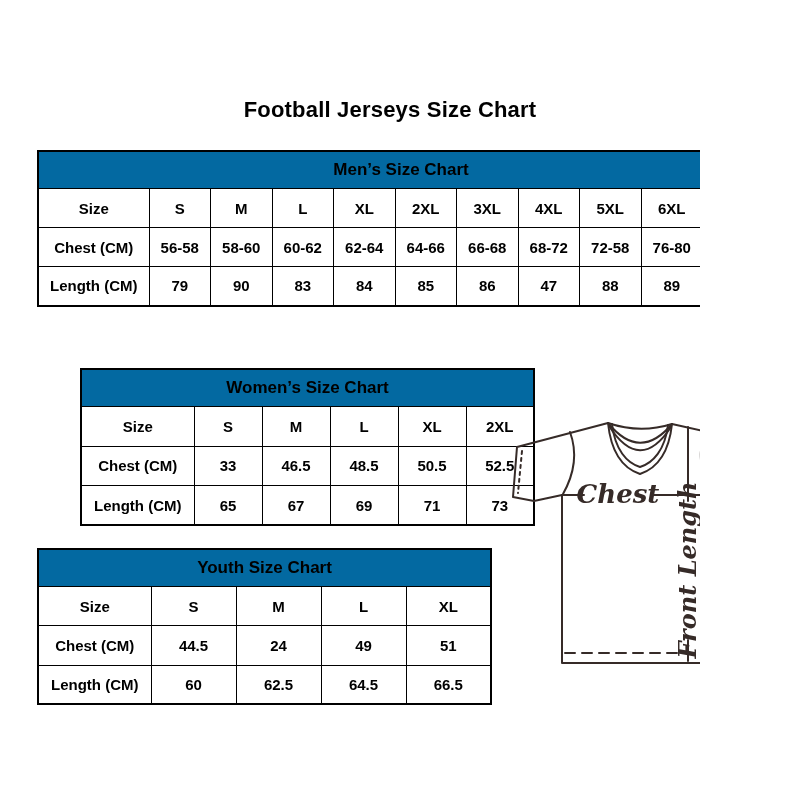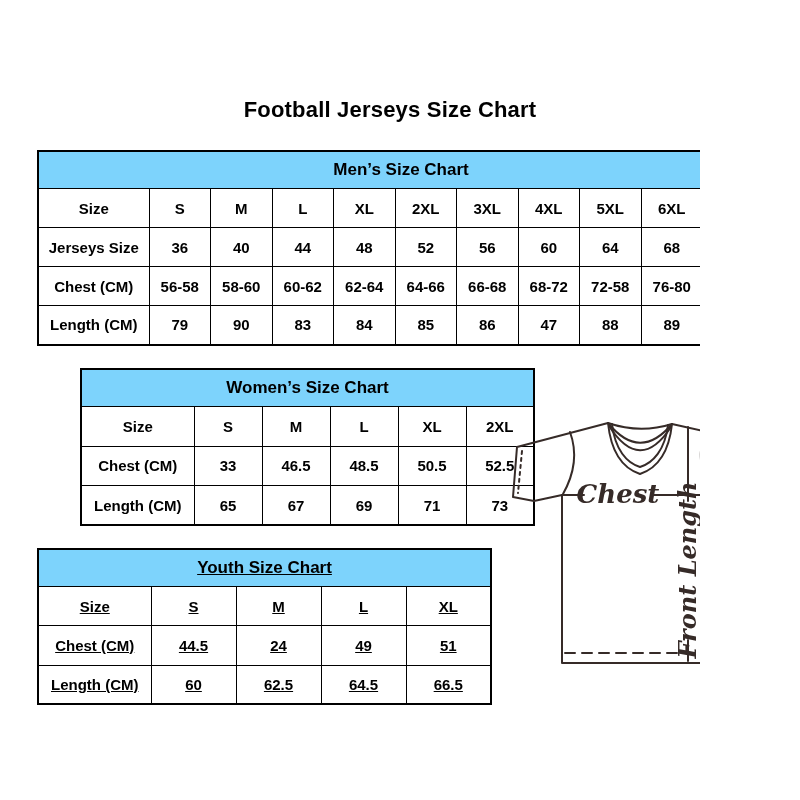--- a/index.html
+++ b/index.html
@@ -16,27 +16,27 @@
     position:absolute; border-collapse:collapse; table-layout:fixed;
     border:2px solid #000;
   }
   table.size-table td, table.size-table th {
     border:1.8px solid #000; text-align:center; vertical-align:middle;
     font-weight:bold; font-size:15px; color:#000; padding:0;
     font-family:"Liberation Sans", sans-serif;
     overflow:hidden; white-space:nowrap;
   }
   table.size-table th.table-header {
-    background:#7dd3fc; font-size:17px; height:36px;
+    background:#0369a1; font-size:17px; height:36px;
   }
   #mens-table  { left:37px; top:150px; width:726px; }
   #mens-table tr.data-row { height:39px; }
   #womens-table { left:37px; top:368px; width:453px;margin-left:43px; }
   #womens-table tr.data-row { height:39.6px; }
-  #youth-table { left:37px; top:548px; width:453px;text-decoration:underline; }
+  #youth-table { left:37px; top:548px; width:453px; }
   #youth-table tr.data-row { height:39.3px; }
   .jersey-svg { position:absolute; left:505px; top:400px; }
   .jersey-svg .ln { fill:none; stroke:#362b28; stroke-width:2; stroke-linejoin:round; stroke-linecap:round; }
   .jersey-svg text {
     font-family:"DejaVu Serif","Liberation Serif",serif;
     font-style:italic; font-weight:bold; fill:#362b28;
   }
 </style>
 </head>
 <body>
@@ -70,33 +70,20 @@
       <td>L</td>
       <td>XL</td>
       <td>2XL</td>
       <td>3XL</td>
       <td>4XL</td>
       <td>5XL</td>
       <td>6XL</td>
       <td>7XL</td>
     </tr>
     <tr class="data-row">
-      <td>Jerseys Size</td>
-      <td>36</td>
-      <td>40</td>
-      <td>44</td>
-      <td>48</td>
-      <td>52</td>
-      <td>56</td>
-      <td>60</td>
-      <td>64</td>
-      <td>68</td>
-      <td>72</td>
-    </tr>
-    <tr class="data-row">
       <td>Chest (CM)</td>
       <td>56-58</td>
       <td>58-60</td>
       <td>60-62</td>
       <td>62-64</td>
       <td>64-66</td>
       <td>66-68</td>
       <td>68-72</td>
       <td>72-58</td>
       <td>76-80</td>

